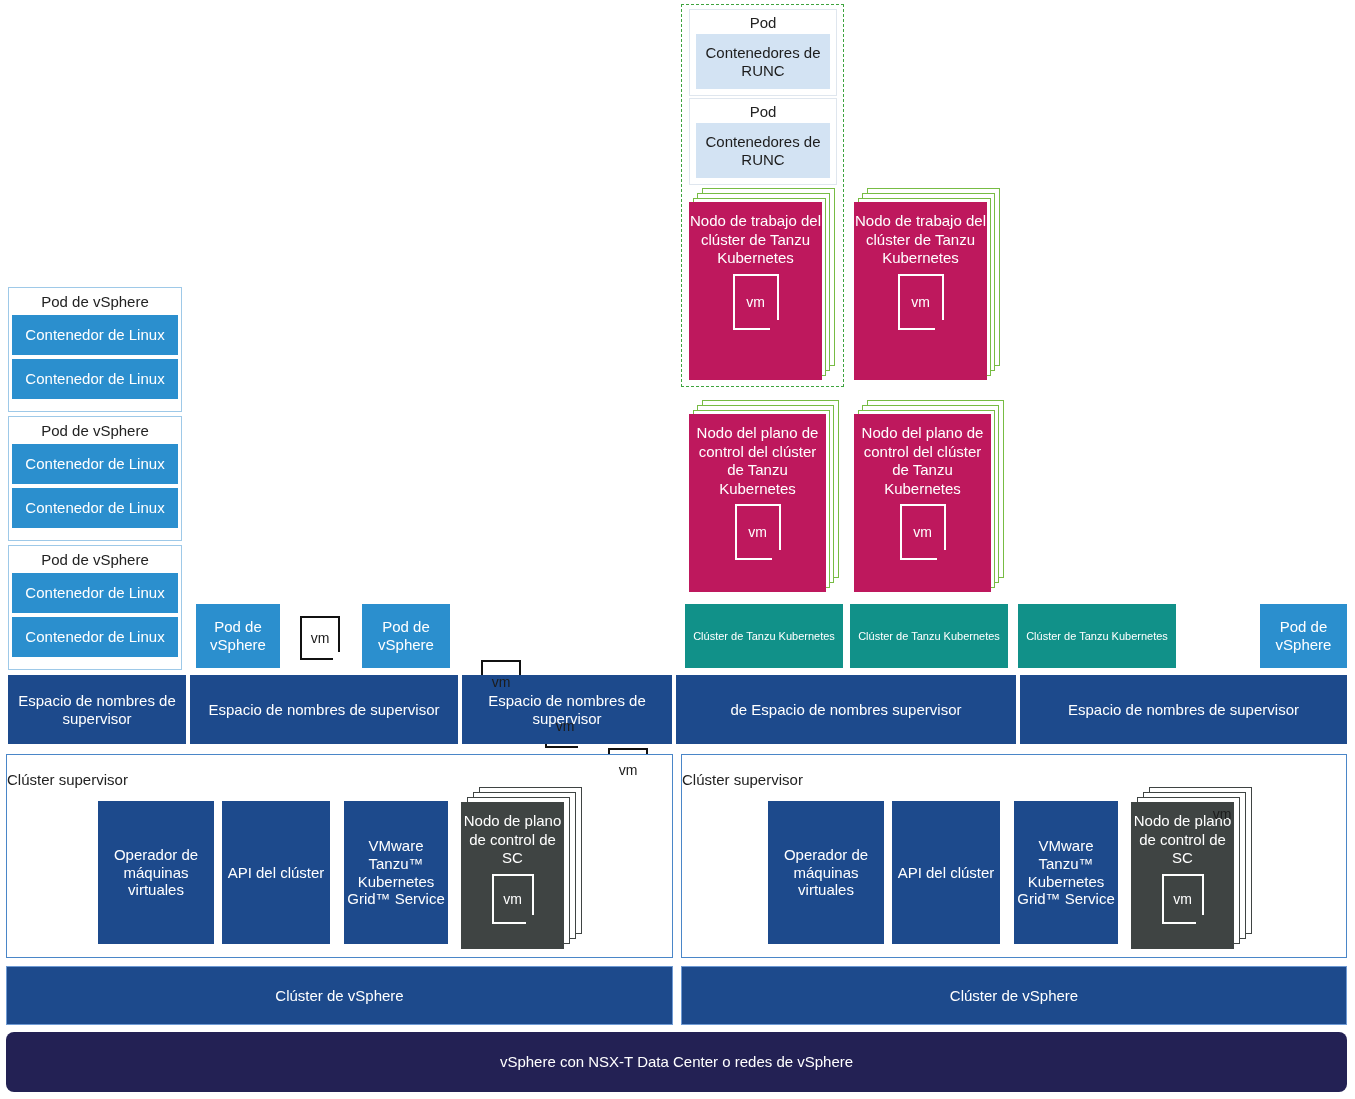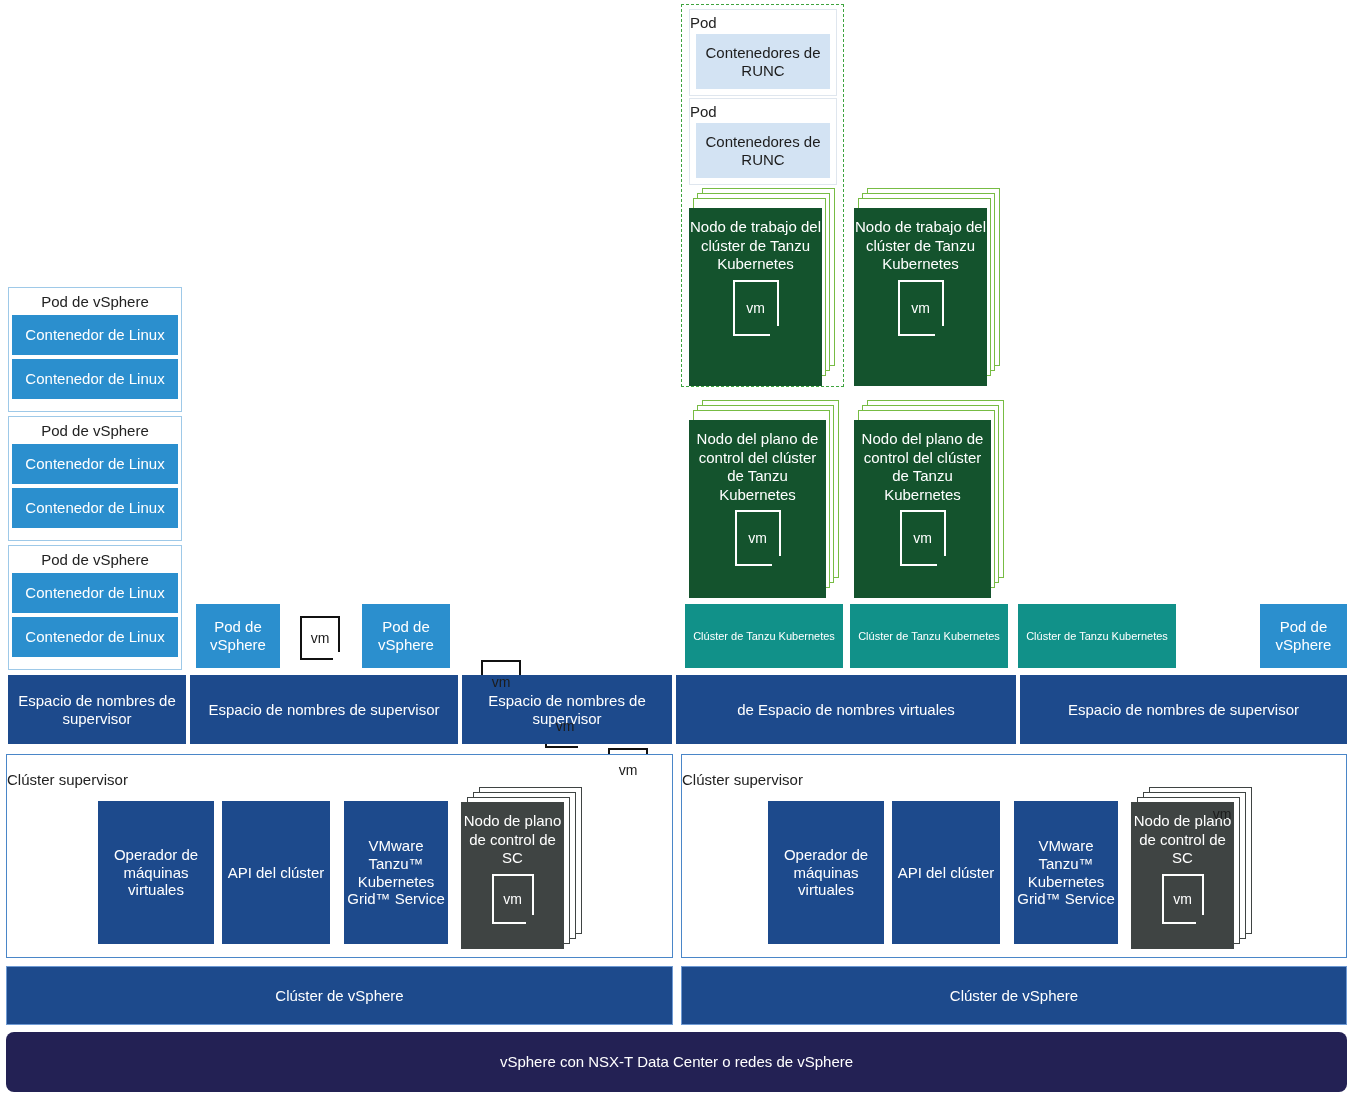--- a/index.html
+++ b/index.html
@@ -41,21 +41,21 @@
   }
   .linux-c:last-child{margin-bottom:0;}
 
   
   .runc-pod{
     background:#ffffff;
     border:1px solid #dfe6ee;
     display:flex;flex-direction:column;
   }
   .runc-title{
-    color:#222222;font-size:15px;
+    color:#222222;font-size:15px;text-align:center;
     padding:4px 0 3px 0;
   }
   .runc-body{
     background:#d3e3f3;
     color:#1c1c1c;
     font-size:15px;
     flex:1;
     display:flex;align-items:center;justify-content:center;
     text-align:center;line-height:1.2;
     margin:0 6px 6px 6px;
@@ -76,21 +76,21 @@
     box-sizing:border-box;
   }
   .sheet.green{border:1.6px solid #77bc43;}
   .sheet.gray{border:1.4px solid #3f4443;}
   .card-face{
     position:absolute;
     box-sizing:border-box;
     display:flex;flex-direction:column;
     align-items:center;justify-content:flex-start;
   }
-  .card-face.green{background:#14532d;margin-top:6px;}
+  .card-face.green{background:#be185d;}
   .card-face.gray{background:#3f4443;}
   .card-label{
     color:#ffffff;font-size:15px;text-align:center;line-height:1.24;
     padding:10px 4px 0 4px;width:100%;
   }
   .card-label.sm{font-size:15px;}
 
   
   .vmglyph{
     position:relative;
@@ -304,21 +304,21 @@
       <span class="vg-bot" style="border-bottom:2px solid #111111;"></span>
       <span class="vg-txt">vm</span>
     </div>
   </div>
 
   <div class="abs podchip ctr" style="left:1260px;top:604px;width:87px;height:64px;">Pod de vSphere</div>
 
   <div class="abs ns ctr" style="left:8px;top:675px;width:178px;height:69px;">Espacio de nombres de supervisor</div>
   <div class="abs ns ctr" style="left:190px;top:675px;width:268px;height:69px;">Espacio de nombres de supervisor</div>
   <div class="abs ns ctr" style="left:462px;top:675px;width:210px;height:69px;">Espacio de nombres de supervisor</div>
-  <div class="abs ns ctr" style="left:676px;top:675px;width:340px;height:69px;">de Espacio de nombres virtuales</div>
+  <div class="abs ns ctr" style="left:676px;top:675px;width:340px;height:69px;">de Espacio de nombres supervisor</div>
   <div class="abs ns ctr" style="left:1020px;top:675px;width:327px;height:69px;">Espacio de nombres de supervisor</div>
 
   <div class="abs svc-panel" style="left:6px;top:754px;width:667px;height:204px;">
     <div class="svc-title">Clúster supervisor</div>
   </div>
   <div class="abs svc-comp ctr" style="left:98px;top:801px;width:116px;height:143px;">Operador de máquinas virtuales</div>
   <div class="abs svc-comp ctr" style="left:222px;top:801px;width:108px;height:143px;">API del clúster</div>
   <div class="abs svc-comp ctr" style="left:344px;top:801px;width:104px;height:143px;">VMware Tanzu™ Kubernetes Grid™ Service</div>
 
   <div class="stack" style="left:461px;top:787px;width:135px;height:165px;">

